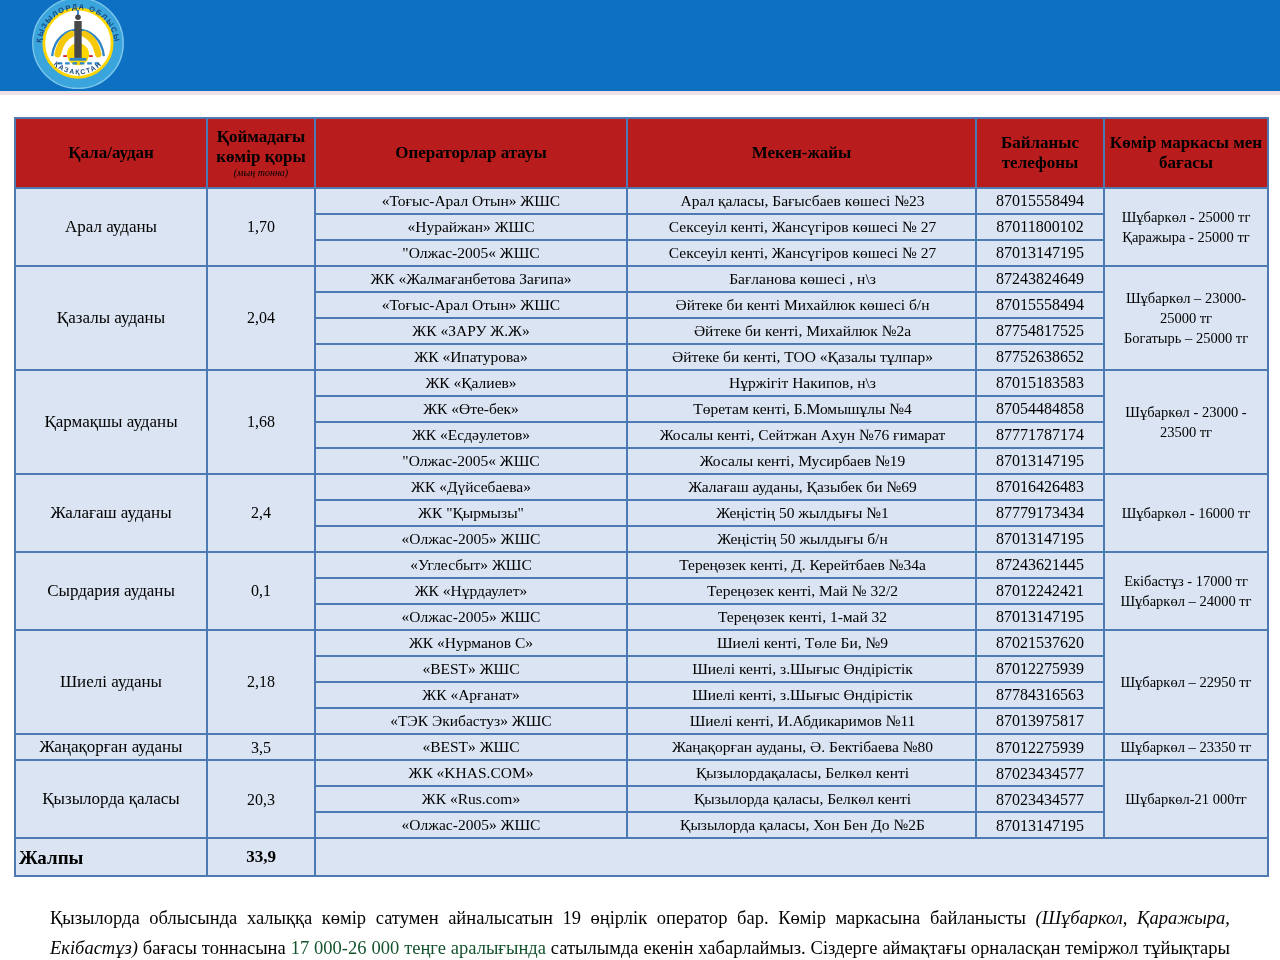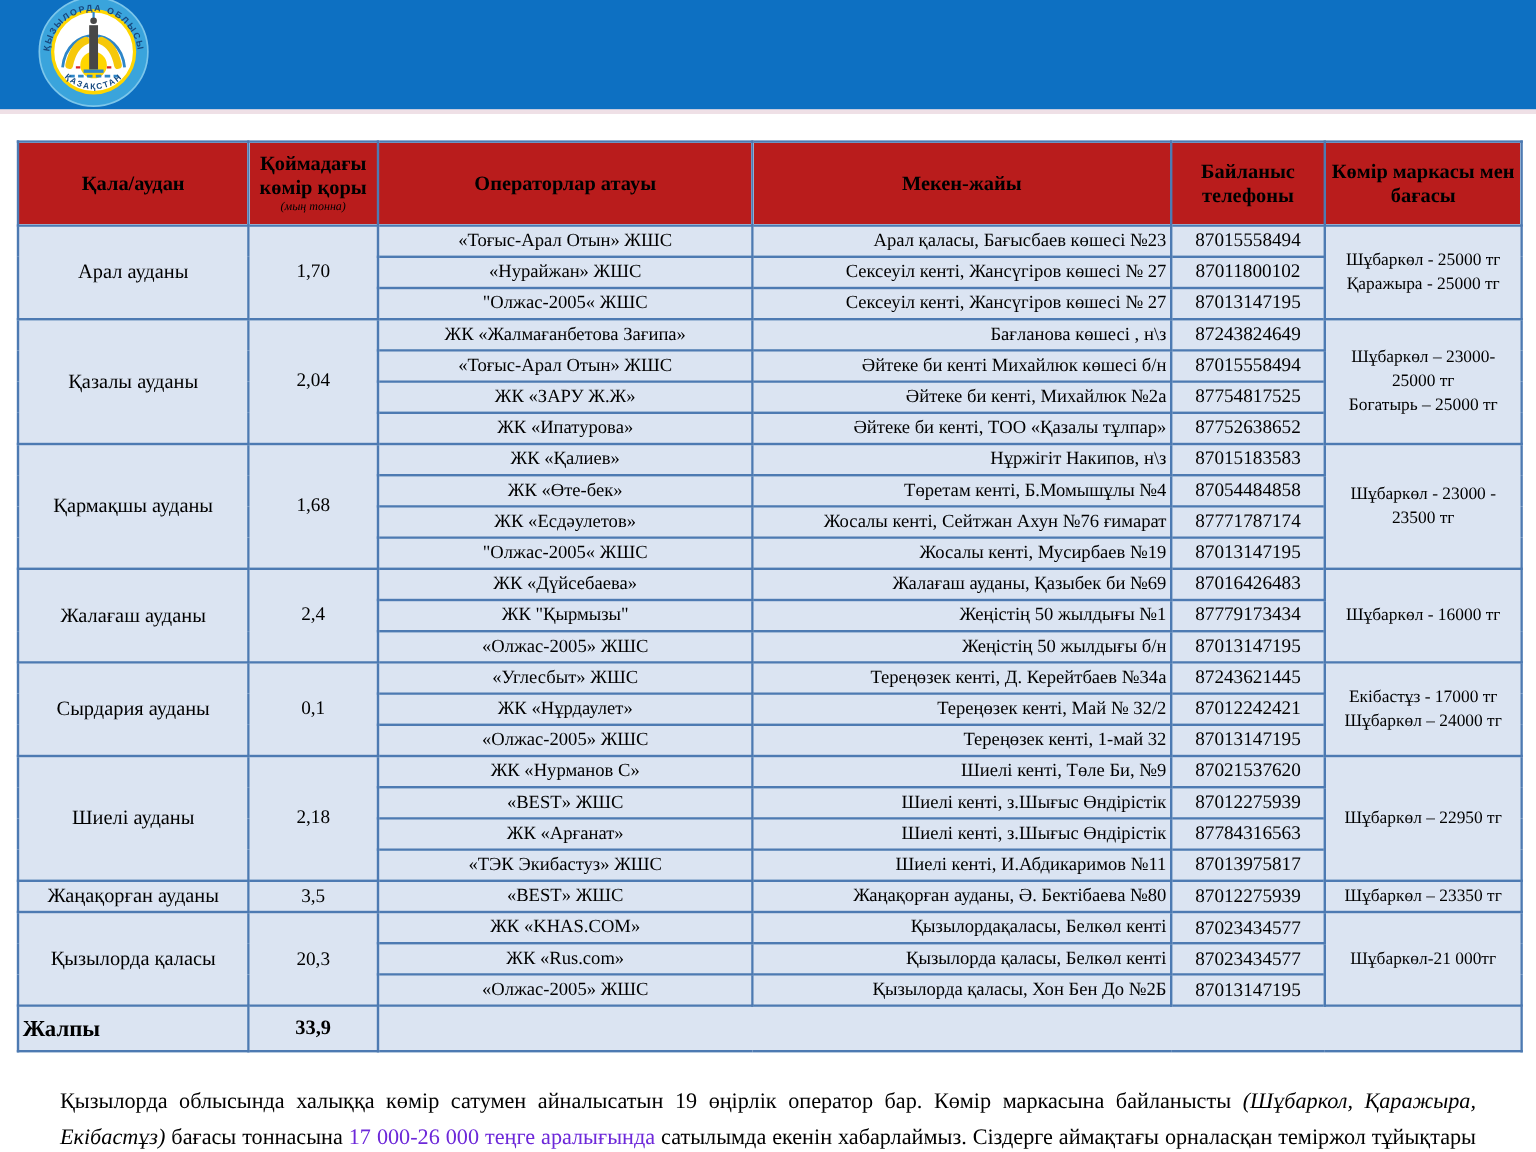--- a/index.html
+++ b/index.html
@@ -32,31 +32,31 @@
   .table-wrap{margin:22px 13px 0 14px;}
   table{border-collapse:collapse;table-layout:fixed;width:1253px;}
   col.c1{width:192px}col.c2{width:108px}col.c3{width:312px}
   col.c4{width:349px}col.c5{width:128px}col.c6{width:164px}
   th,td{border:2px solid #4d7ab2;background:#dbe4f2;vertical-align:middle;overflow:hidden;}
   thead th{height:64px;background:#b91c1c;font-size:17px;line-height:1.2;font-weight:bold;padding:2px;}
   thead .unit{display:block;font-weight:normal;font-style:italic;font-size:10px;}
   .cell{font-size:15.5px;line-height:1.32;padding:1px 3px;text-align:center;height:22px;white-space:nowrap;}
   .district{font-size:17px;}
   .stock{font-size:16px;}
-  .addr{text-align:right;padding-left:5px;}
+  .addr{text-align:center;padding-left:5px;}
   .phone{font-size:16px;margin-left:44px;}
   .coal{font-size:14.5px;line-height:1.4;white-space:normal;padding:1px 4px;margin-top:40px;}
   .total-label{font-size:19px;font-weight:bold;height:34px;text-align:left;margin-top:36px;}
   .total-value{font-size:17px;font-weight:bold;text-align:center;font-family:Liberation Serif, serif;}
   
   .note{
     margin:27px 50px 0 50px;font-size:18.5px;line-height:1.58;text-align:justify;
   }
   .note .it{font-style:italic;}
-  .note .red{color:#6d28d9;}
+  .note .red{color:#14532d;}
 </style>
 </head>
 <body>
 
 <div class="band">
   <div class="logo">
     <svg viewBox="0 0 104 104" width="96" height="96">
       <circle cx="52" cy="50" r="49" fill="#3aa4dc" stroke="#7cc6ea" stroke-width="1.5"></circle>
       <circle cx="52" cy="50" r="37" fill="#ffffff" stroke="#ffd600" stroke-width="3"></circle>
       <path d="M24,64 C28,26 76,26 80,64" fill="none" stroke="#2e86c8" stroke-width="2.5"></path>

